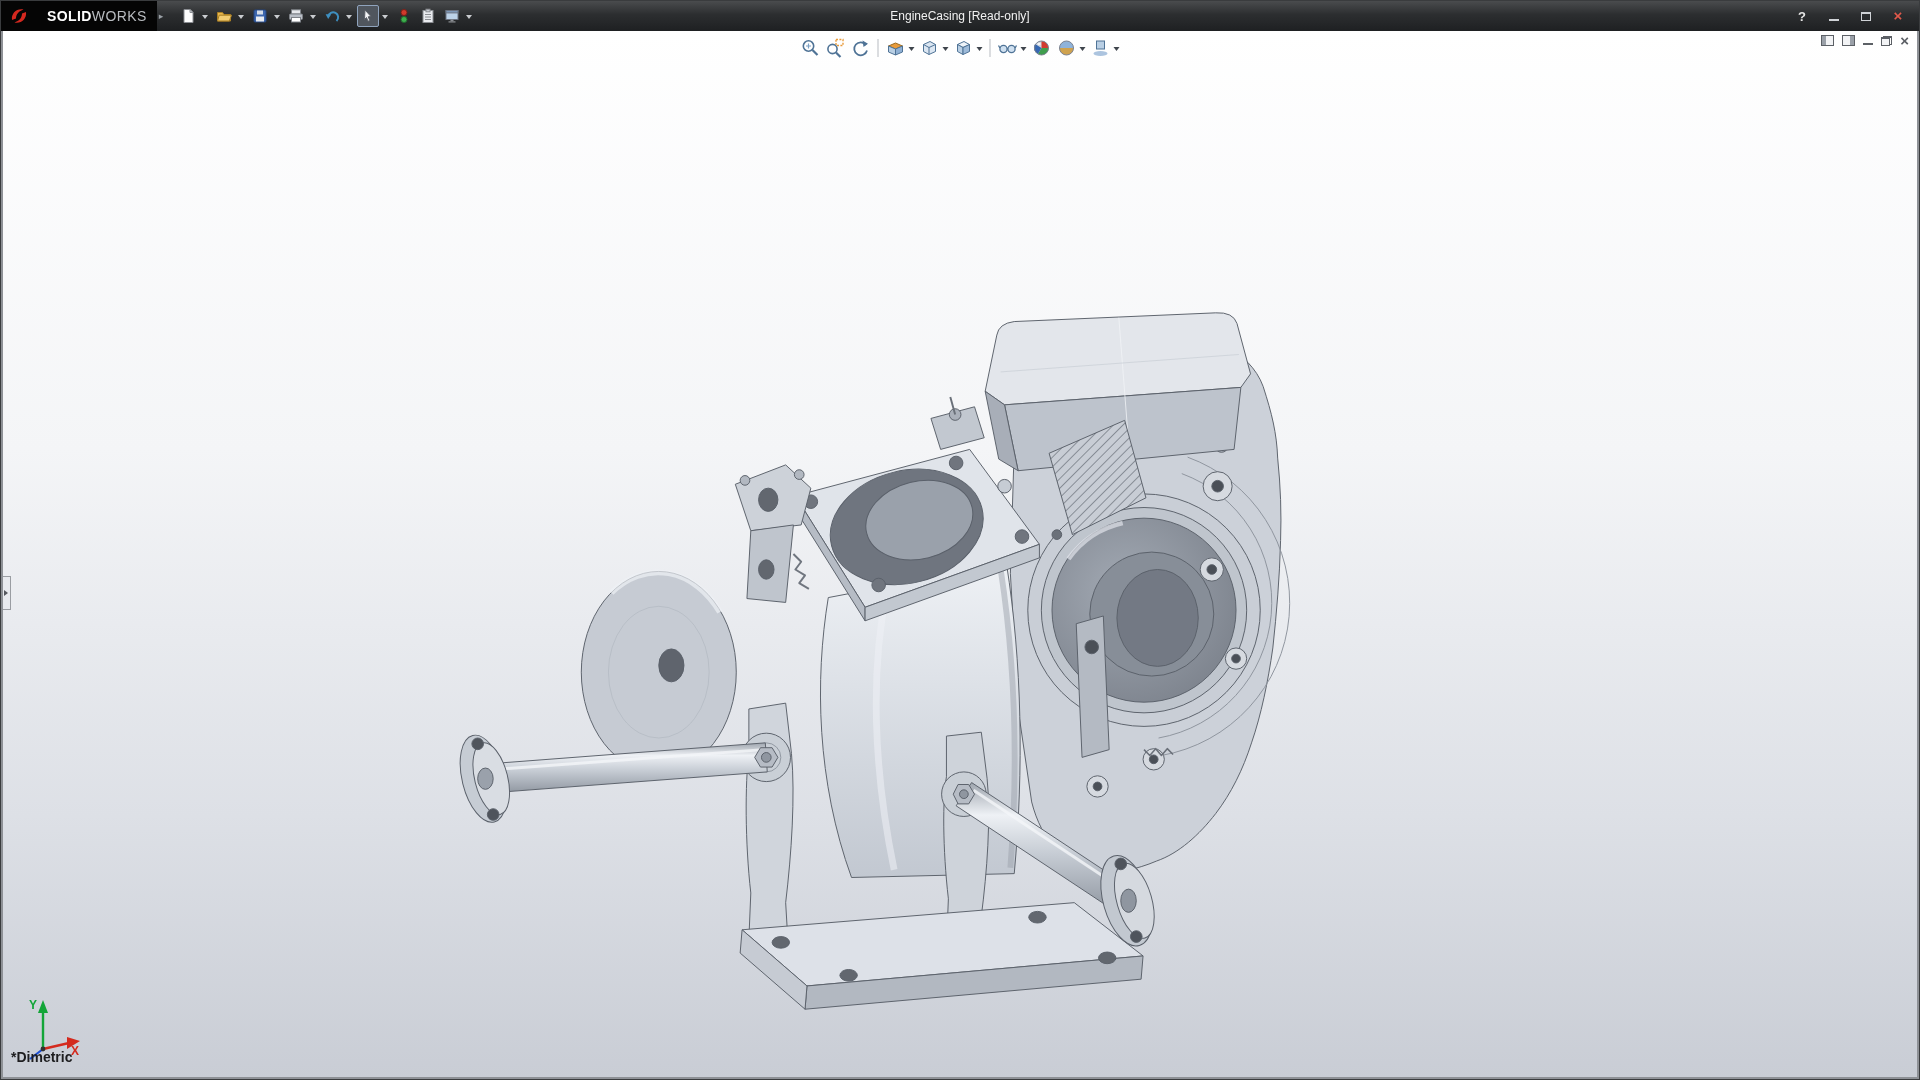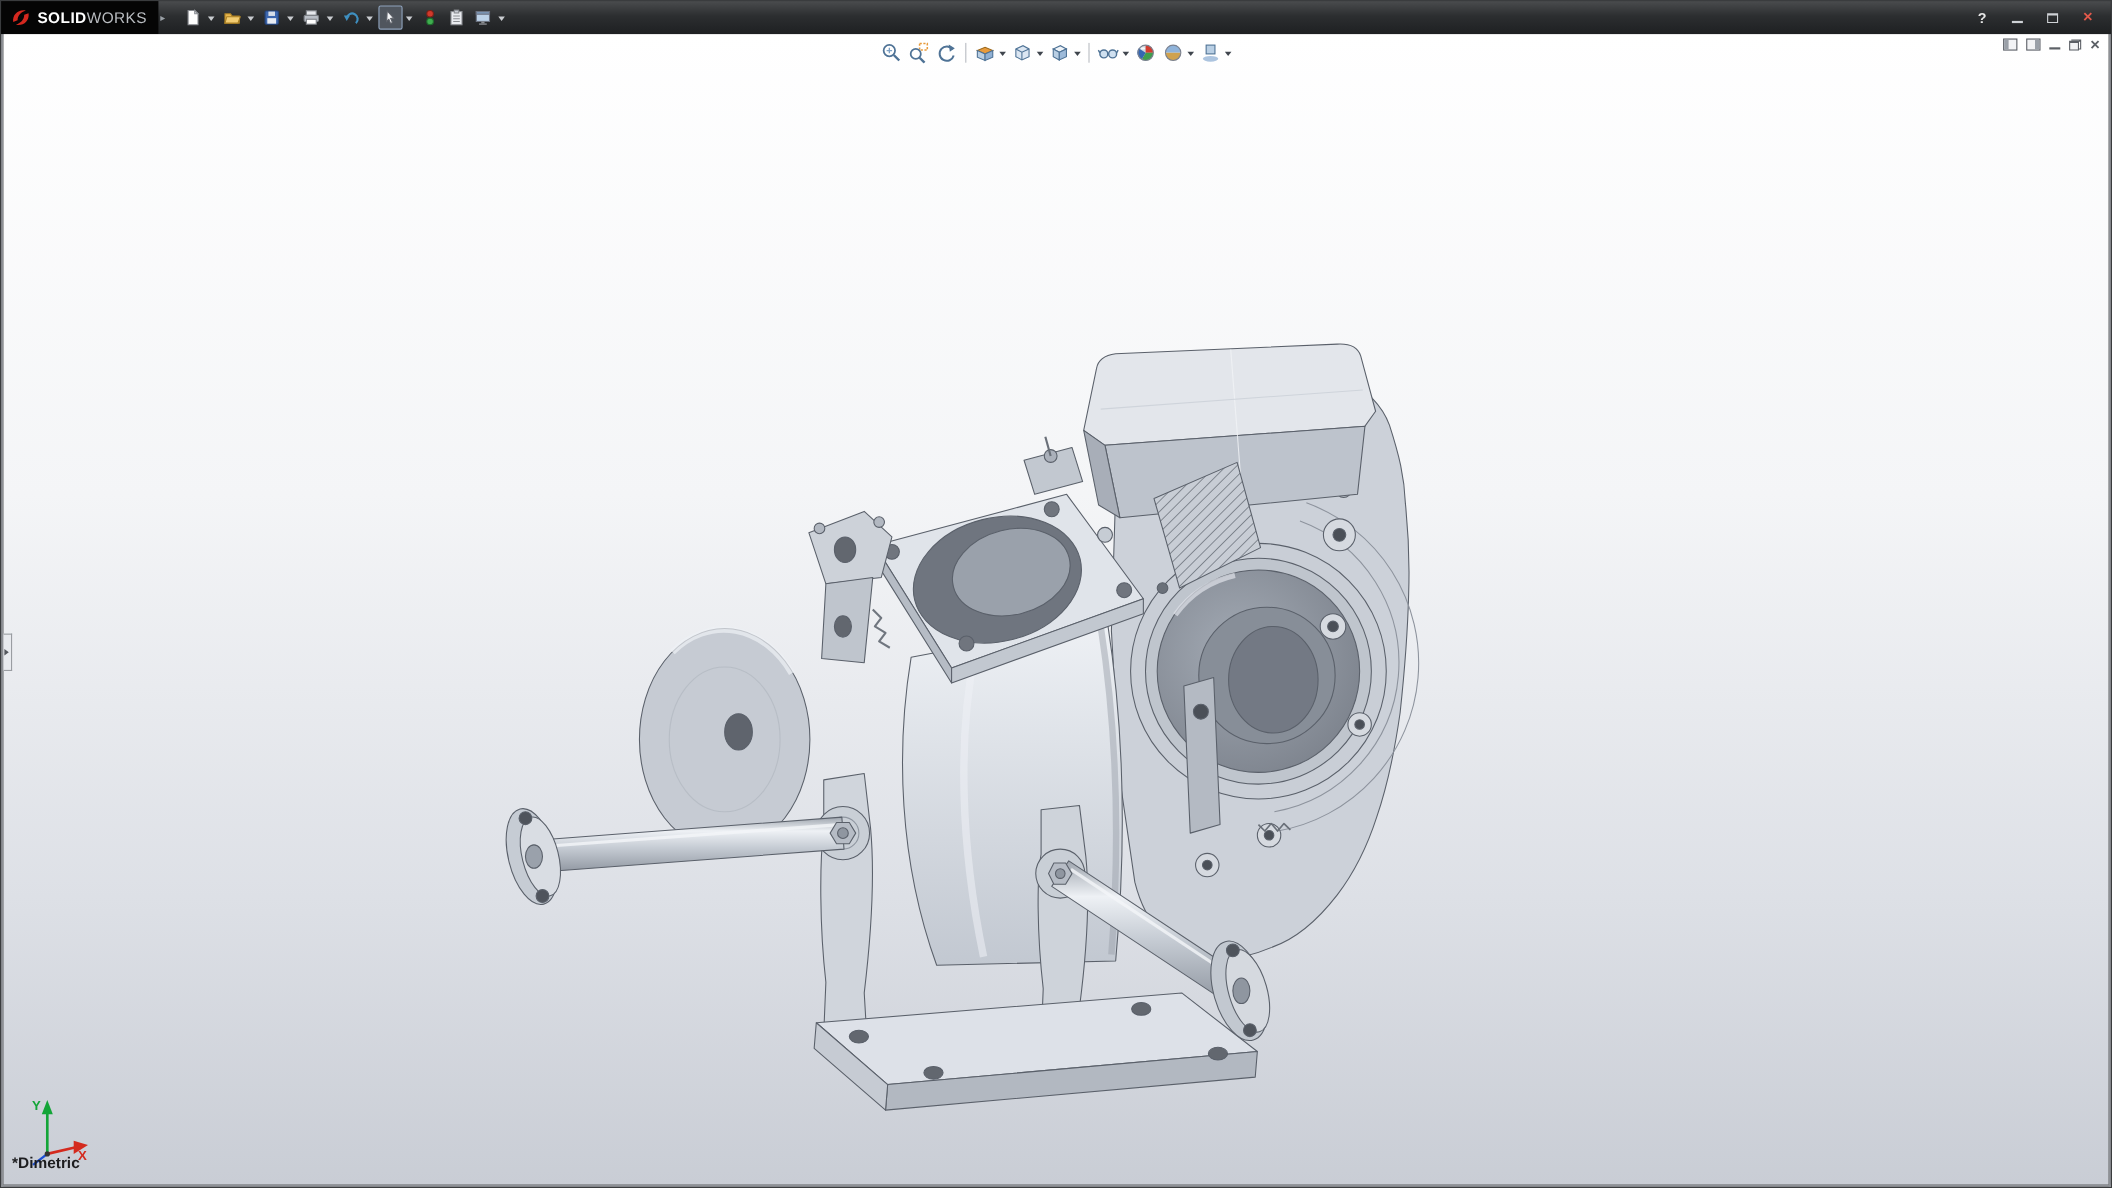--- a/index.html
+++ b/index.html
@@ -7,21 +7,21 @@
   body { font-family:"Liberation Sans", sans-serif; background:#222; }
 
   .app { width:1920px; height:1080px; display:flex; flex-direction:column; border:1px solid #3a3c3e; }
 
   
   .titlebar {
     height:30px; flex:0 0 30px; display:flex; align-items:center; position:relative;
     background:linear-gradient(#4a4c4e, #2c2e30 45%, #1e2022);
     color:#e8e8e8;
   }
-  .logo-plate { height:30px; display:flex; align-items:center; gap:5px; padding:0 10px 0 8px; background:#050505; }
+  .logo-plate { height:30px; display:flex; align-items:center; gap:18px; padding:0 10px 0 8px; background:#050505; }
   .brand { font-size:14px; letter-spacing:.4px; white-space:nowrap; }
   .brand b { color:#ffffff; font-weight:bold; }
   .brand span { color:#b9bcc0; font-weight:normal; }
   .plate-notch { color:#9aa0a6; font-size:9px; margin-left:2px; }
 
   .tb-tools { display:flex; align-items:center; gap:2px; margin-left:14px; }
   .tb-btn { background:transparent; border:1px solid transparent; width:22px; height:22px;
             display:flex; align-items:center; justify-content:center; padding:0; cursor:default; }
   .tb-btn.active { background:#50565e; border:1px solid #8fa3bd; border-radius:2px; }
   .caret-d { width:0; height:0; border:3px solid transparent; border-top:4px solid #c9ccd0; margin:4px 3px 0 1px; }
@@ -159,20 +159,21 @@
         <svg width="16" height="16" viewBox="0 0 16 16">
           <rect x="2" y="2.5" width="12" height="9" fill="#bcd2e8" stroke="#6b7280"></rect>
           <rect x="2" y="2.5" width="12" height="2.4" fill="#7d98b8" stroke="#6b7280"></rect>
           <rect x="6.5" y="11.5" width="3" height="1.8" fill="#8a8d92"></rect>
           <rect x="4.5" y="13.3" width="7" height="1.2" fill="#8a8d92"></rect>
         </svg>
       </button>
         <i class="caret-d"></i>
     </div>
 
+    <div class="tb-title">EngineCasing [Read-only]</div>
 
     <div class="tb-right">
       <button class="tb-btn">
           <span class="help-glyph">?</span>
         </button>
       <button class="tb-btn">
           <span class="ico-min"></span>
         </button>
       <button class="tb-btn">
           <span class="ico-max"></span>

